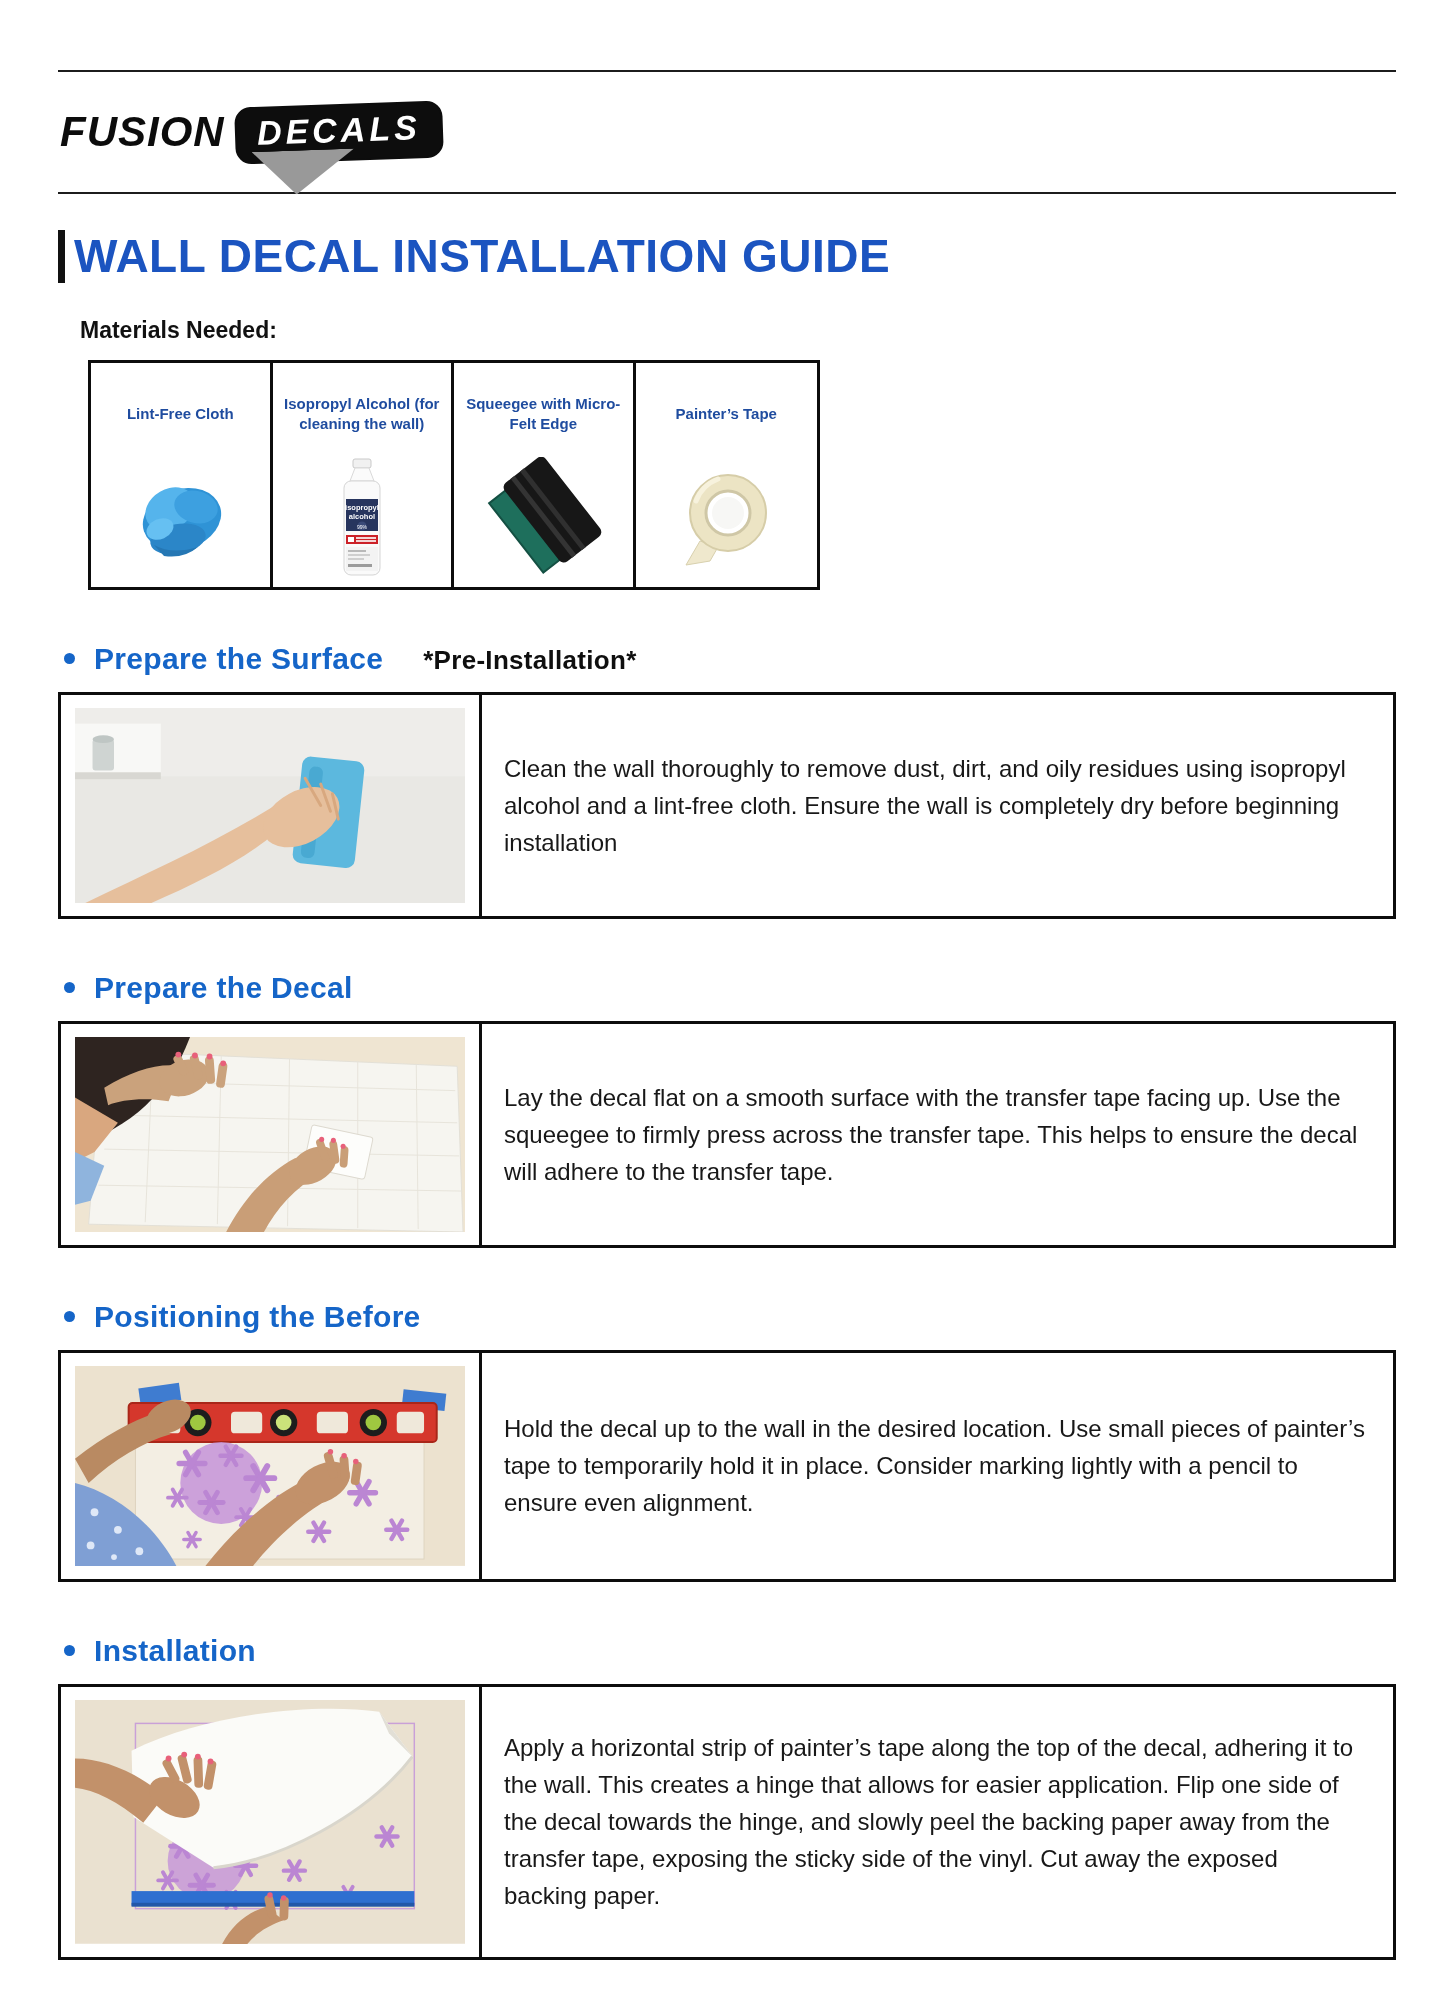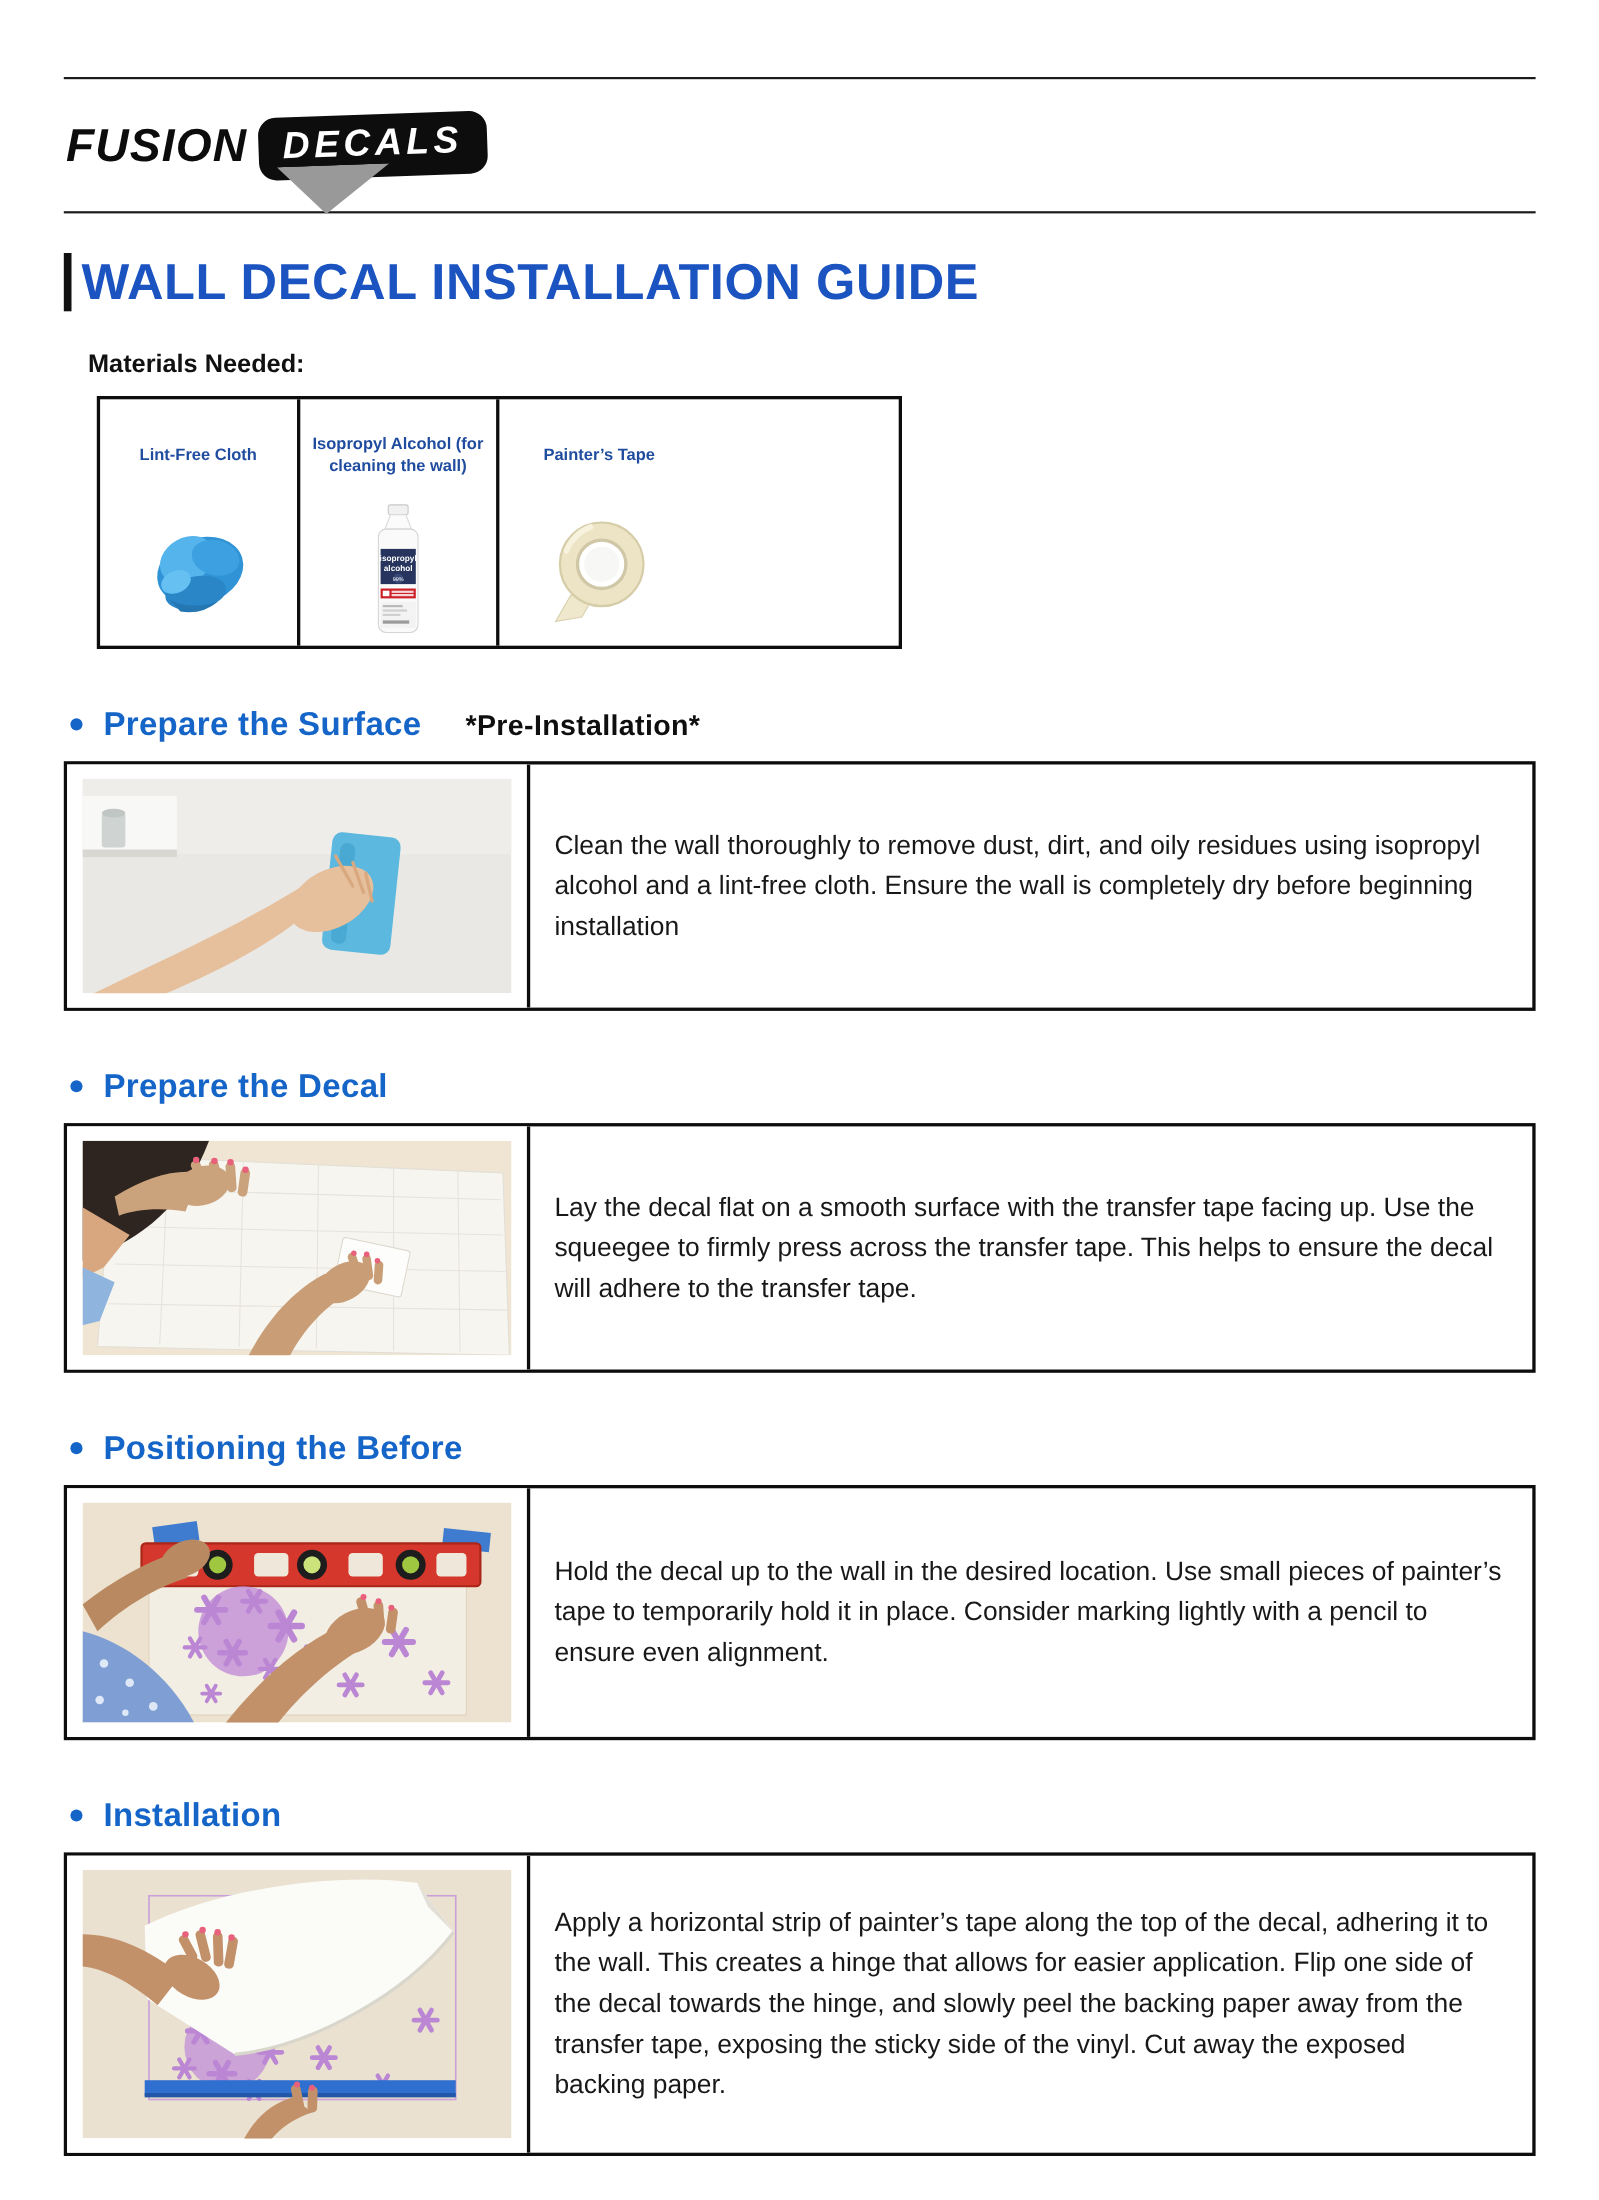--- a/index.html
+++ b/index.html
@@ -117,20 +117,34 @@
           <rect x="37" y="83" width="20" height="2" fill="#f4d6d6"></rect>
           <rect x="27" y="90" width="32" height="24" fill="#f3f3f3"></rect>
           <rect x="29" y="93" width="18" height="2" fill="#b9b9b9"></rect>
           <rect x="29" y="97" width="22" height="2" fill="#cfcfcf"></rect>
           <rect x="29" y="101" width="16" height="2" fill="#cfcfcf"></rect>
           <rect x="29" y="107" width="24" height="3" fill="#9c9c9c"></rect>
         </svg>
       </div>
     </div>
 
+    <div class="mat-cell">
+      <div class="mat-label">Squeegee with Micro-Felt Edge</div>
+      <div class="mat-img">
+        <svg width="120" height="120" viewBox="0 0 120 120">
+          <g transform="rotate(-38 60 60)">
+            <rect x="26" y="16" width="22" height="88" fill="#1e6f5c"></rect>
+            <rect x="26" y="16" width="22" height="88" fill="none" stroke="#145043" stroke-width="2"></rect>
+            <rect x="46" y="10" width="52" height="100" rx="6" fill="#171717"></rect>
+            <rect x="58" y="10" width="5" height="100" fill="#343434"></rect>
+            <rect x="70" y="10" width="5" height="100" fill="#303030"></rect>
+          </g>
+        </svg>
+      </div>
+    </div>
 
     <div class="mat-cell">
       <div class="mat-label">Painter’s Tape</div>
       <div class="mat-img">
         <svg width="120" height="120" viewBox="0 0 120 120">
           <path d="M34 84 L20 108 L44 104 L52 90 Z" fill="#efe8cd" stroke="#d8d0ae" stroke-width="1"></path>
           <circle cx="62" cy="56" r="38" fill="#ece4c4" stroke="#d6cda8" stroke-width="2"></circle>
           <circle cx="62" cy="56" r="22" fill="#ffffff" stroke="#cfc7a6" stroke-width="3"></circle>
           <circle cx="62" cy="56" r="16" fill="#f7f7f5"></circle>
           <path d="M30 44 A38 38 0 0 1 52 22" fill="none" stroke="#f7f2dd" stroke-width="5" stroke-linecap="round"></path>

